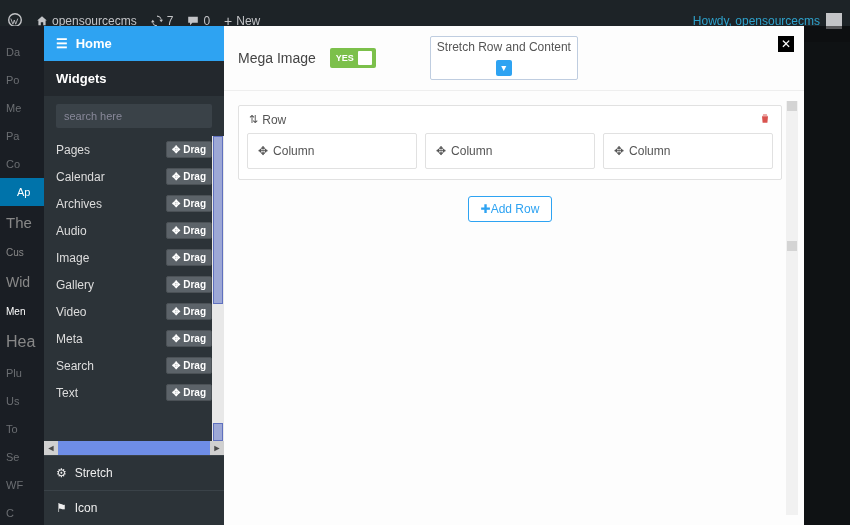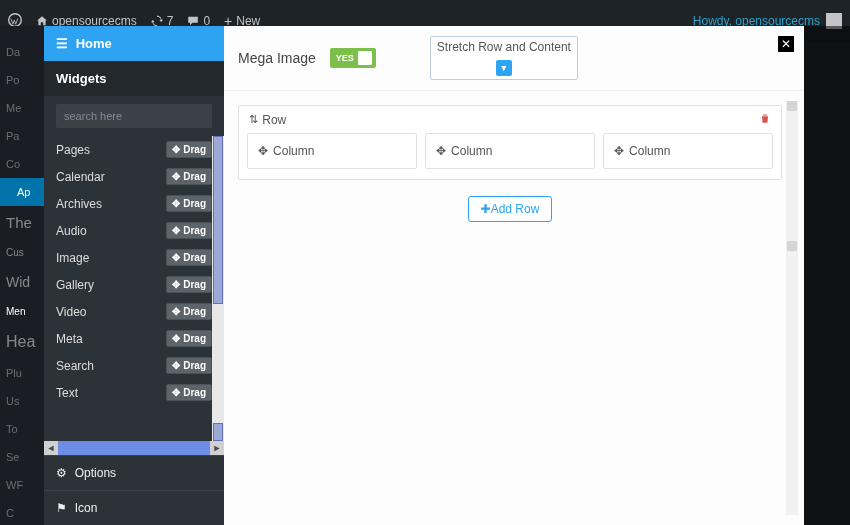--- a/index.html
+++ b/index.html
@@ -182,21 +182,21 @@
           <div class="thumb" style="bottom:0;height:6%"></div>
         </div>
       </div>
       <div class="hscroll">
         <div class="harrow" style="left:0">◄</div>
         <div class="htrack"></div>
         <div class="harrow" style="right:0">►</div>
       </div>
       <div class="opt-row">
         <span>⚙</span>
-        <span>Options</span>
+        <span>Stretch</span>
       </div>
       <div class="opt-row">
         <span>⚑</span>
         <span>Icon</span>
       </div>
     </div>
 
     <div class="main">
       <div class="topbar">
         <span class="mm-lbl">Mega Image</span>

